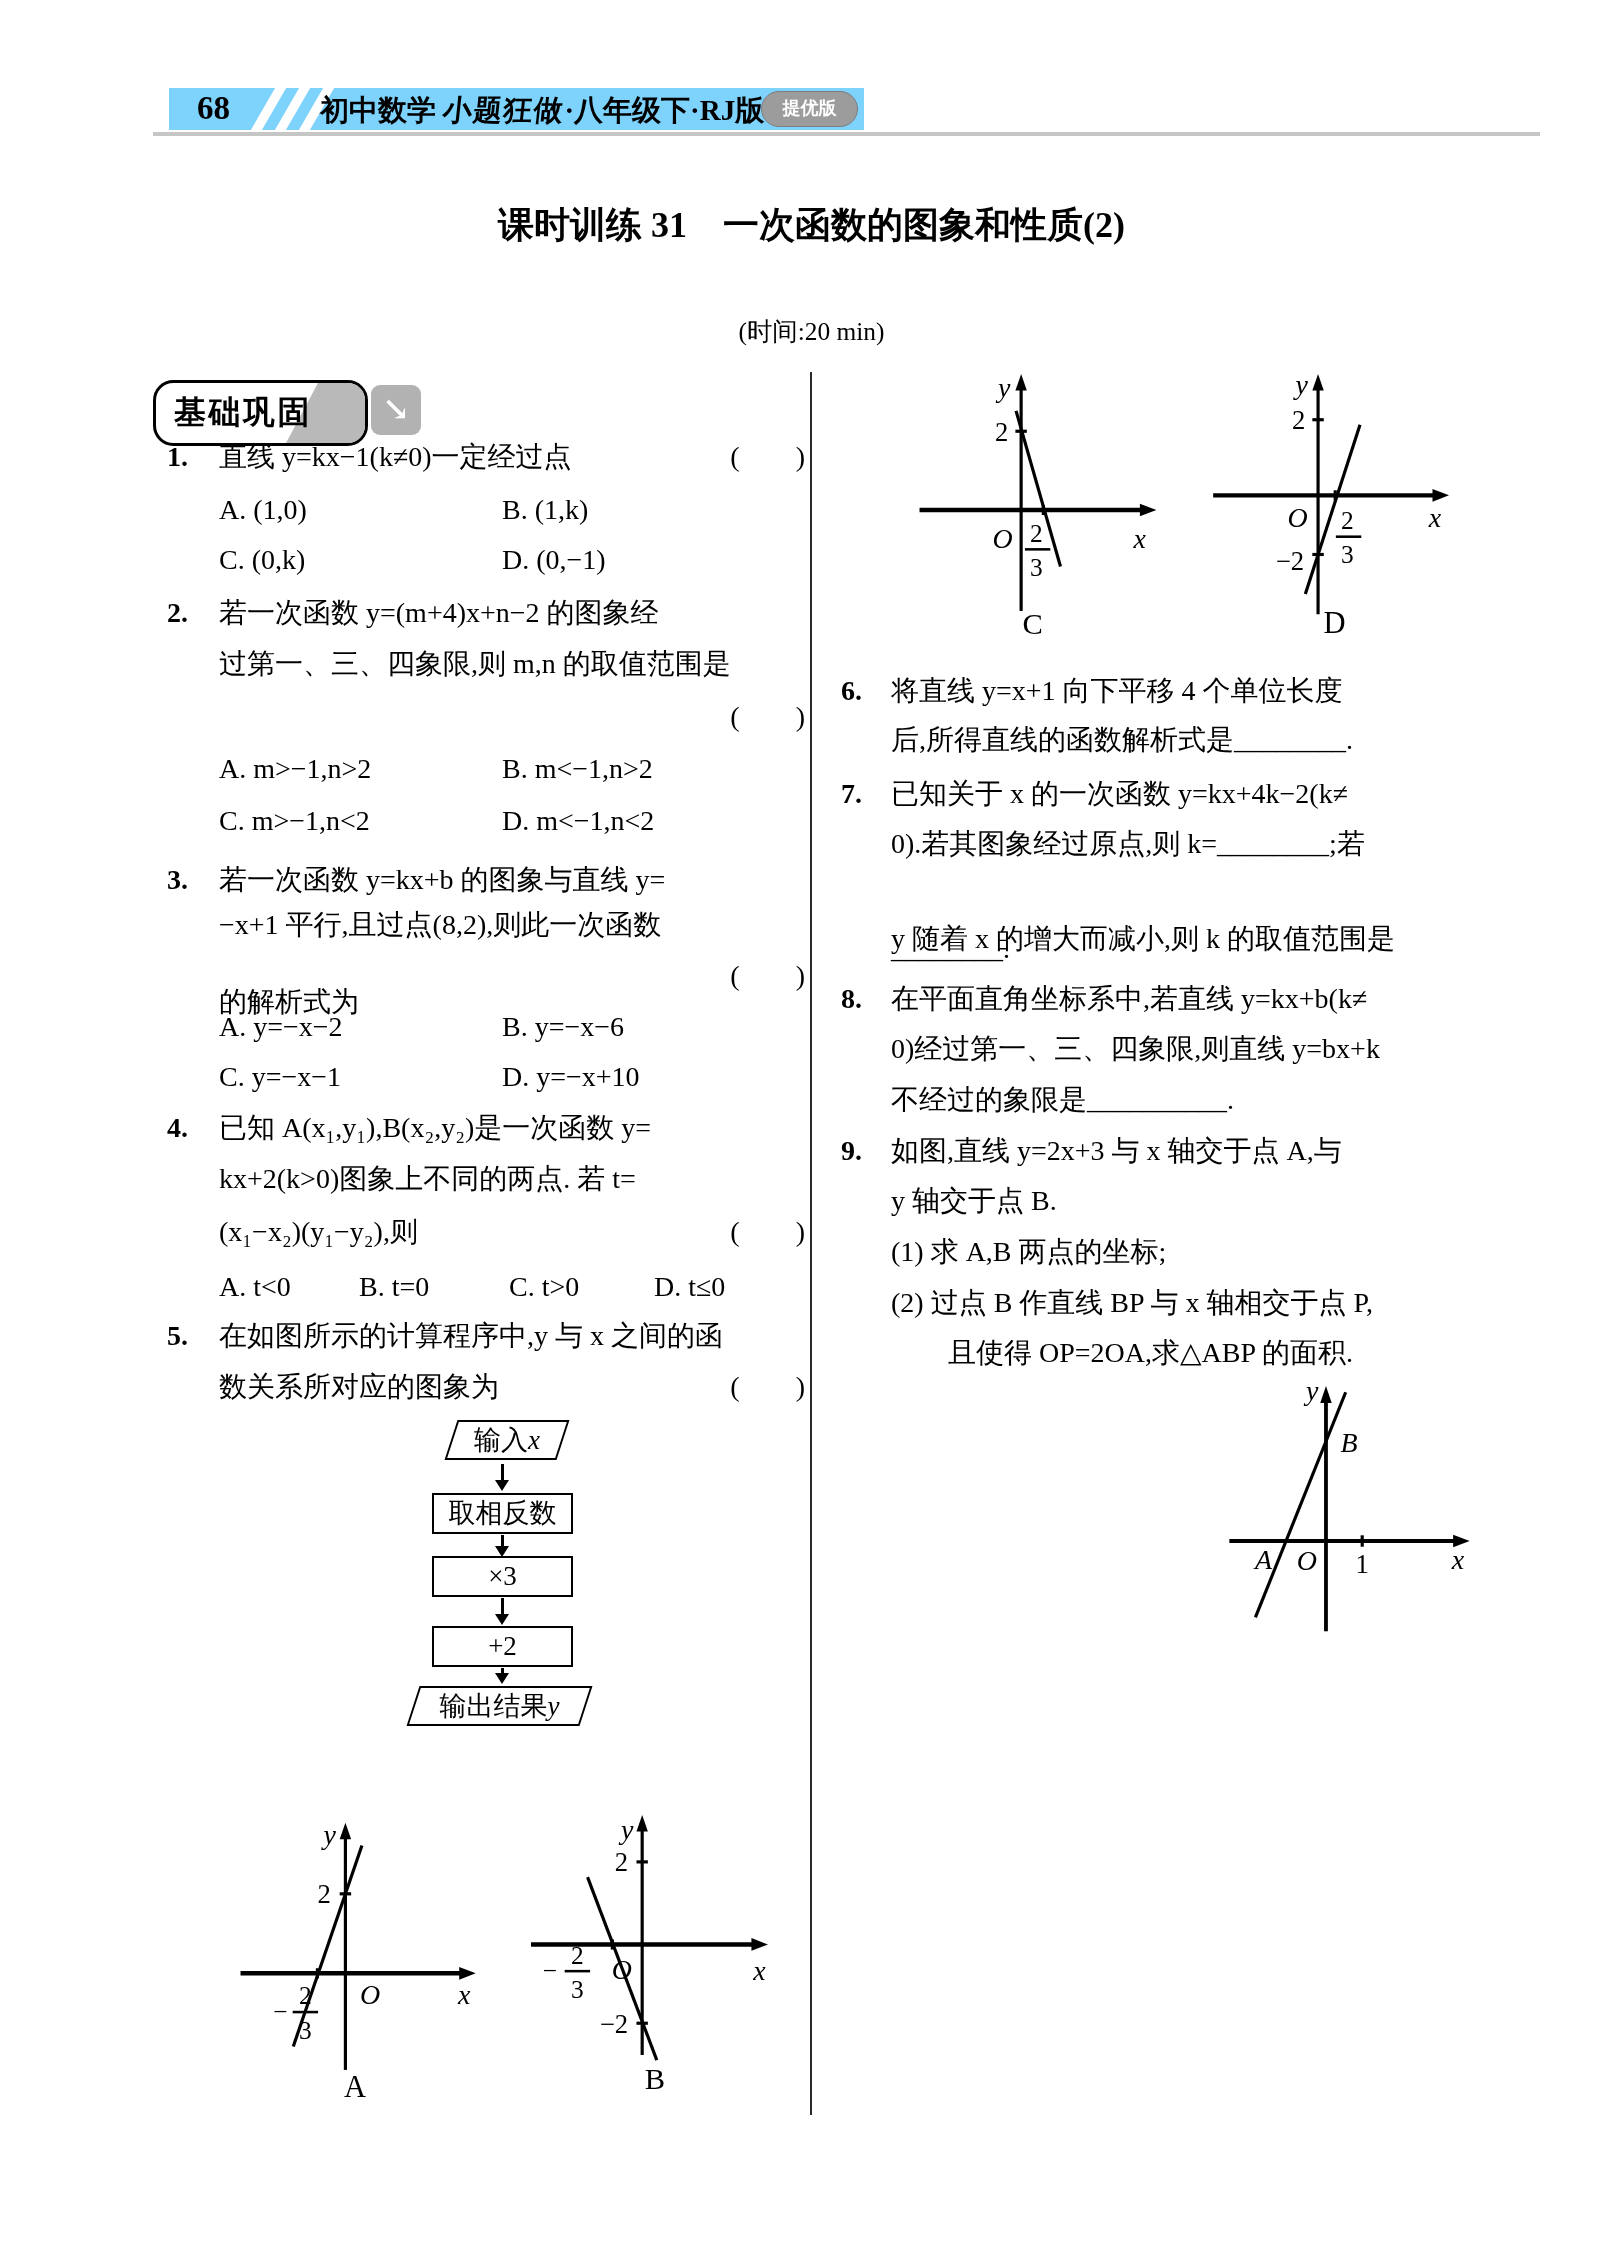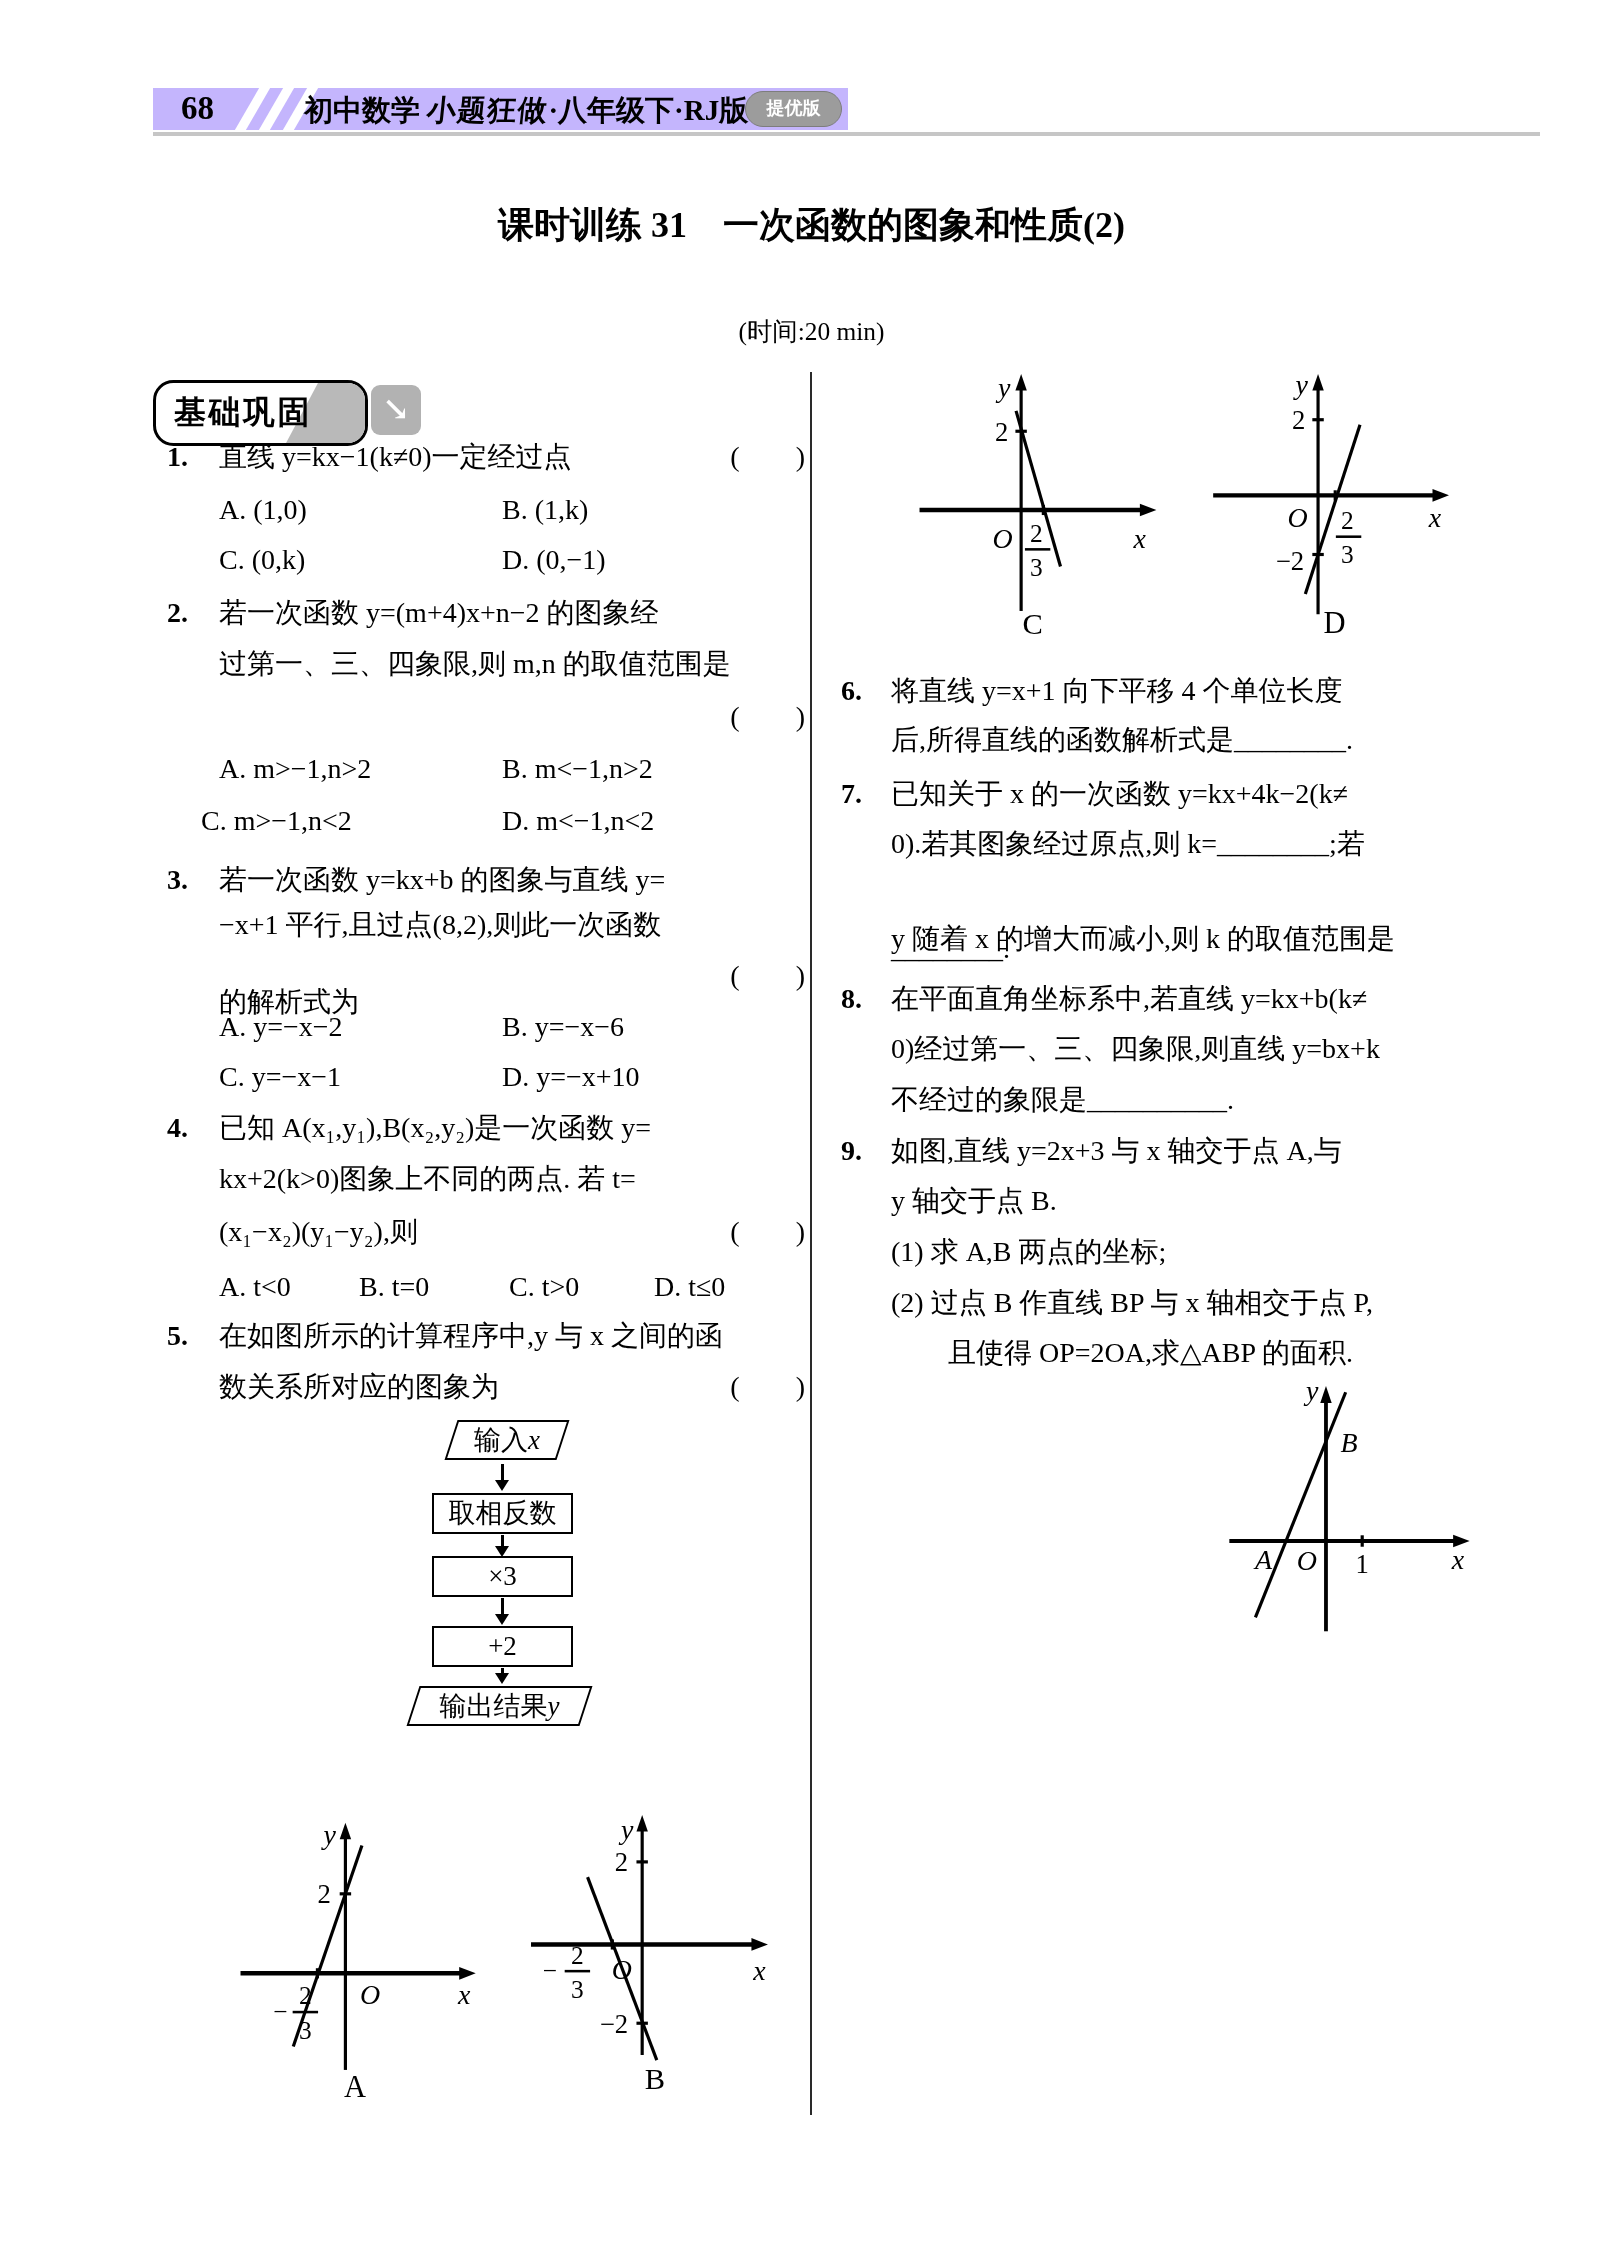--- a/index.html
+++ b/index.html
@@ -3,21 +3,21 @@
 <meta charset="utf-8">
 <style>
   html,body{margin:0;padding:0;}
   body{
     width:1623px;height:2261px;background:#ffffff;position:relative;
     font-family:"Liberation Serif","DejaVu Serif",serif;color:#000;
     overflow:hidden;
   }
   .abs{position:absolute;}
   
-  .hdr-band{position:absolute;left:153px;top:88px;width:695px;height:42px;background:#c4b5fd;}
+  .hdr-band{position:absolute;left:169px;top:88px;width:695px;height:42px;background:#7dd3fc;}
   .hdr-num{position:absolute;left:28px;top:1.3px;font-size:33px;font-weight:bold;line-height:39px;}
   .stripe{position:absolute;top:0;width:11.4px;height:42px;background:#ffffff;transform:skewX(-30deg);}
   .hdr-title{position:absolute;left:151px;top:3.8px;font-size:29px;font-weight:bold;line-height:36px;white-space:nowrap;}
   .brand{display:inline-block;font-weight:900;transform:skewX(-6deg);letter-spacing:1.3px;}
   .hdr-badge{position:absolute;left:592px;top:2.5px;width:95px;height:34px;background:#9c9c9c;border:1.9px solid #7d7d7d;
     border-radius:18px;color:#fff;font-size:18px;font-weight:bold;text-align:center;line-height:33px;}
   .hdr-rule{position:absolute;left:153px;top:132px;width:1387px;height:3.8px;background:#c6c6c6;}
   
   .page-title{position:absolute;left:0;top:201px;width:1623px;text-align:center;font-size:36px;font-weight:bold;}
   .time-note{position:absolute;left:0;top:315px;width:1623px;text-align:center;font-size:25.4px;}
@@ -78,21 +78,21 @@
 <div class="line" style="left:502px;top:491px;">B. (1,k)</div>
 <div class="line" style="left:219px;top:541px;">C. (0,k)</div>
 <div class="line" style="left:502px;top:541px;">D. (0,−1)</div>
 
 <div class="line qnum" style="left:167px;top:594px;">2.</div>
 <div class="line" style="left:219px;top:594px;">若一次函数 y=(m+4)x+n−2 的图象经</div>
 <div class="line" style="left:219px;top:645px;">过第一、三、四象限,则 m,n 的取值范围是</div>
 <div class="paren" style="left:665px;top:698px;">(　　)</div>
 <div class="line" style="left:219px;top:750px;">A. m&gt;−1,n&gt;2</div>
 <div class="line" style="left:502px;top:750px;">B. m&lt;−1,n&gt;2</div>
-<div class="line" style="left:201px;top:802px;">C. m&gt;−1,n&lt;2</div>
+<div class="line" style="left:219px;top:802px;">C. m&gt;−1,n&lt;2</div>
 <div class="line" style="left:502px;top:802px;">D. m&lt;−1,n&lt;2</div>
 
 <div class="line qnum" style="left:167px;top:861px;">3.</div>
 <div class="line" style="left:219px;top:861px;">若一次函数 y=kx+b 的图象与直线 y=</div>
 <div class="line" style="left:219px;top:906px;">−x+1 平行,且过点(8,2),则此一次函数</div>
 <div class="line" style="left:219px;top:957px;margin-top:26px;">的解析式为</div>
 <div class="paren" style="left:665px;top:957px;">(　　)</div>
 <div class="line" style="left:219px;top:1008px;">A. y=−x−2</div>
 <div class="line" style="left:502px;top:1008px;">B. y=−x−6</div>
 <div class="line" style="left:219px;top:1058px;">C. y=−x−1</div>

